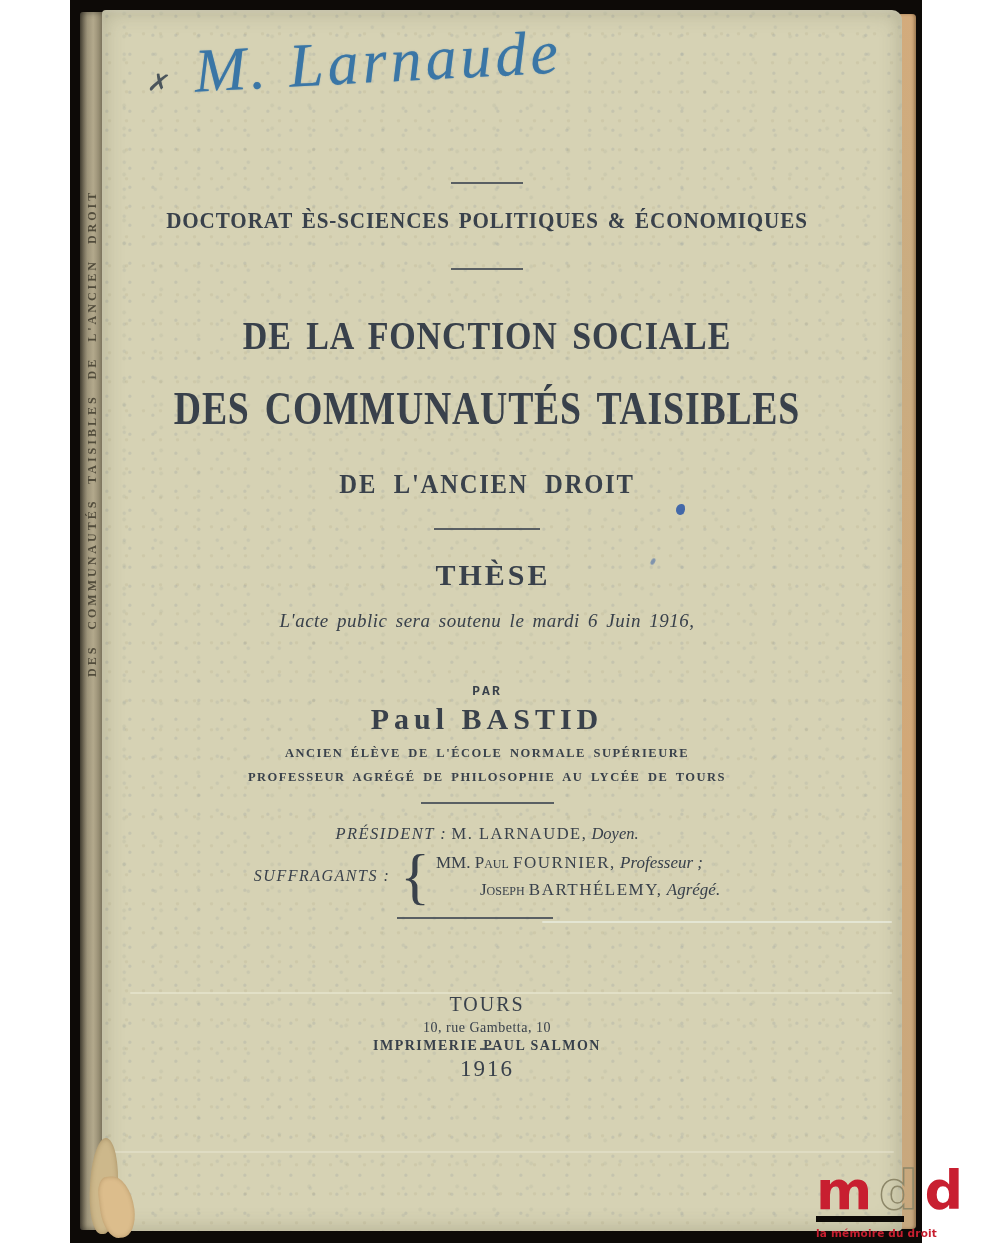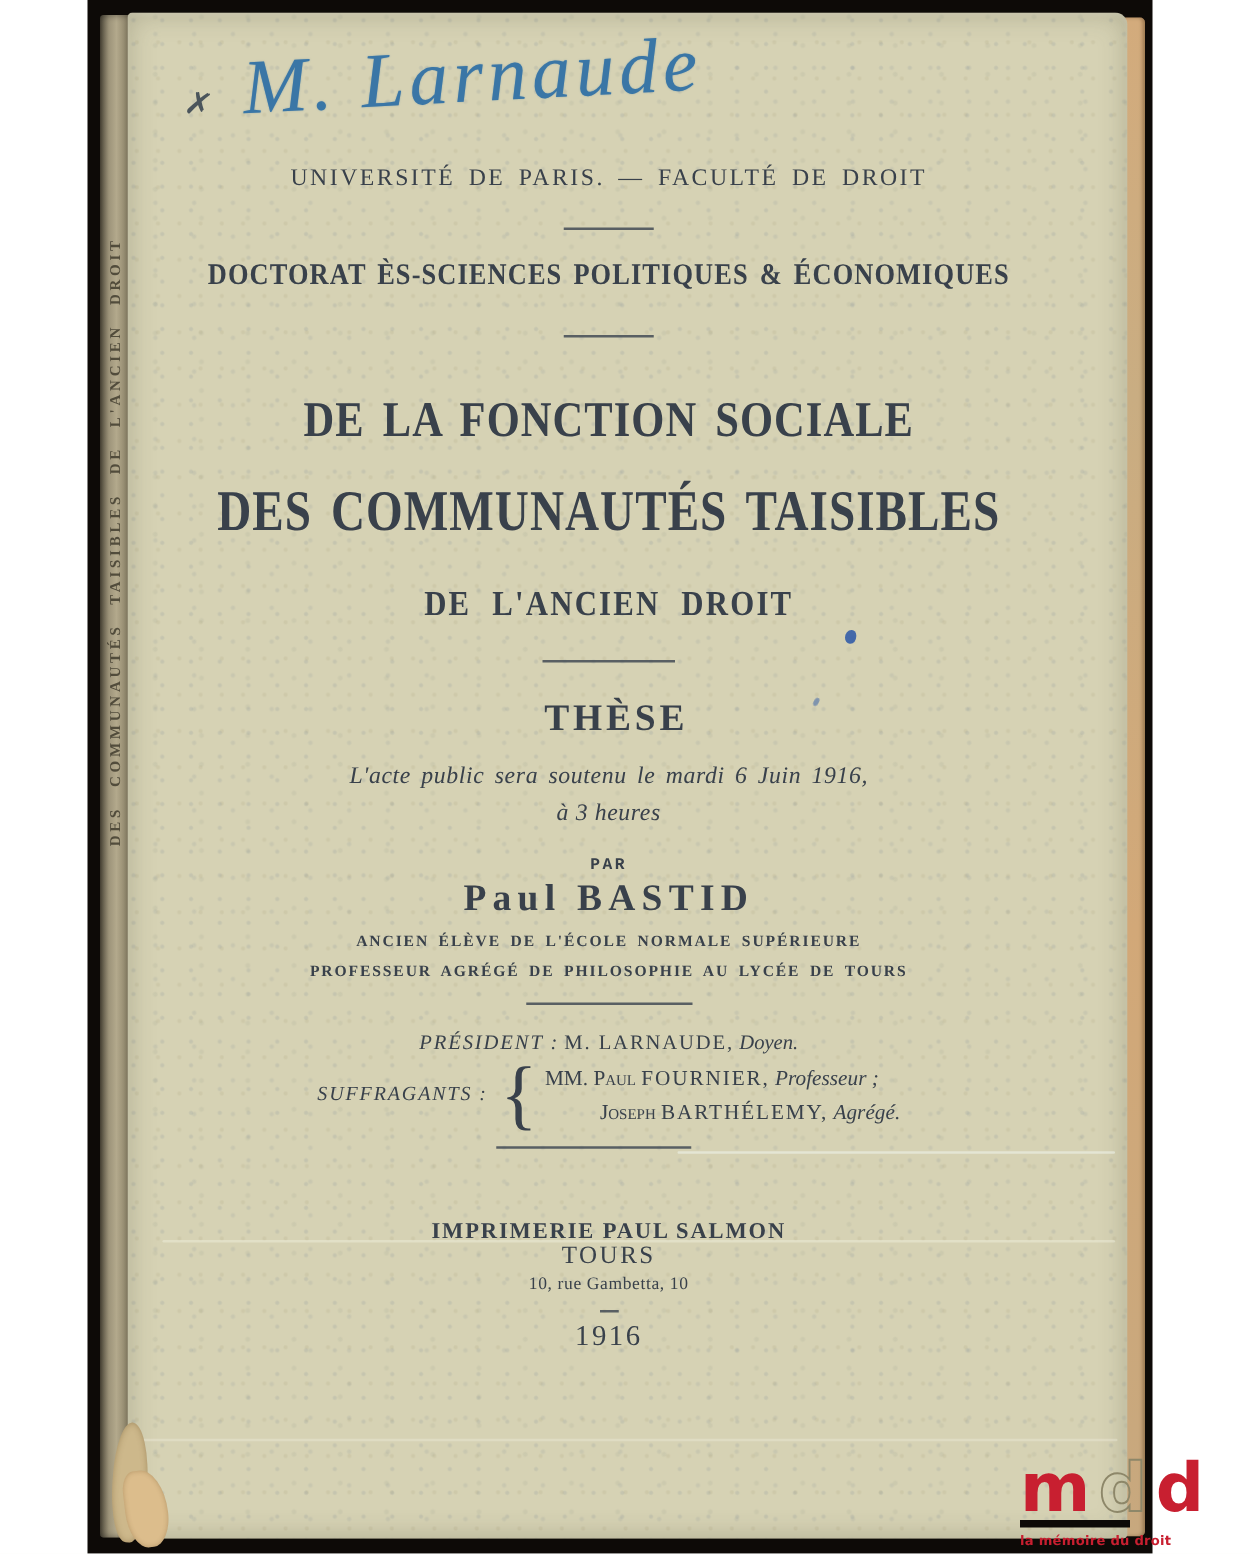--- a/index.html
+++ b/index.html
@@ -64,21 +64,21 @@
   .jname{letter-spacing:1.5px;}
   .suffragants-row{position:absolute;left:0;right:0;top:836px;display:flex;justify-content:center;
                    align-items:center;}
   .brace{font-size:62px;font-weight:300;line-height:60px;margin:0 6px 0 10px;color:#39414b;}
   .members{text-align:left;font-size:17px;}
   .member{line-height:27px;white-space:nowrap;}
   .member.indent{margin-left:44px;}
   .sc{font-variant:small-caps;font-variant-caps:small-caps;}
   
   .tours{top:950px;font-size:20px;letter-spacing:2px;margin-top:33px;}
-  .printer{top:964px;font-size:18px;font-weight:bold;letter-spacing:1.5px;}
+  .printer{top:1028px;font-size:14px;font-weight:bold;letter-spacing:1.5px;}
   .address{top:1010px;font-size:14px;letter-spacing:.5px;}
   .dash{top:1038px;width:15px;height:2px;}
   .year{top:1046px;font-size:23px;letter-spacing:2px;}
   
   .crease{position:absolute;height:2px;border-radius:1px;}
   .crease-1{top:911px;left:440px;right:10px;background:rgba(240,245,238,.55);}
   .crease-2{top:982px;left:28px;right:10px;background:rgba(244,242,226,.42);}
   .crease-3{top:1141px;left:2px;right:8px;background:rgba(238,236,220,.38);}
   .blot{position:absolute;background:#2b57a8;border-radius:60% 40% 55% 45%;filter:blur(.4px);}
   .blot-1{left:574px;top:494px;width:9px;height:11px;opacity:.85;}
@@ -112,33 +112,31 @@
   </div>
 
   <div class="fore-edge"></div>
 
   <div class="cover">
     <div class="content">
 
       <span class="x-mark">✗</span>
       <div class="handwriting">M. Larnaude</div>
 
-      <div class="abs university">UNIVERSITÉ DE PARIS. — FACULTÉ DE DROIT</div>
       <div class="rule rule-1"></div>
       <div class="abs doctorat">DOCTORAT ÈS-SCIENCES POLITIQUES &amp; ÉCONOMIQUES</div>
       <div class="rule rule-2"></div>
 
       <div class="abs title-1">DE LA FONCTION SOCIALE</div>
       <div class="abs title-2">DES COMMUNAUTÉS TAISIBLES</div>
       <div class="abs title-3">DE L'ANCIEN DROIT</div>
       <div class="rule rule-these"></div>
 
       <div class="abs these">THÈSE</div>
       <div class="abs defense-1">L'acte public sera soutenu le mardi 6 Juin 1916,</div>
-      <div class="abs defense-2">à 3 heures</div>
 
       <div class="abs par">PAR</div>
       <div class="abs author">Paul BASTID</div>
       <div class="abs cred-1">ANCIEN ÉLÈVE DE L'ÉCOLE NORMALE SUPÉRIEURE</div>
       <div class="abs cred-2">PROFESSEUR AGRÉGÉ DE PHILOSOPHIE AU LYCÉE DE TOURS</div>
       <div class="rule rule-3"></div>
 
       <div class="abs president-row">
         <span class="jlabel">PRÉSIDENT :</span>
         <span class="jname">M. LARNAUDE,</span>

